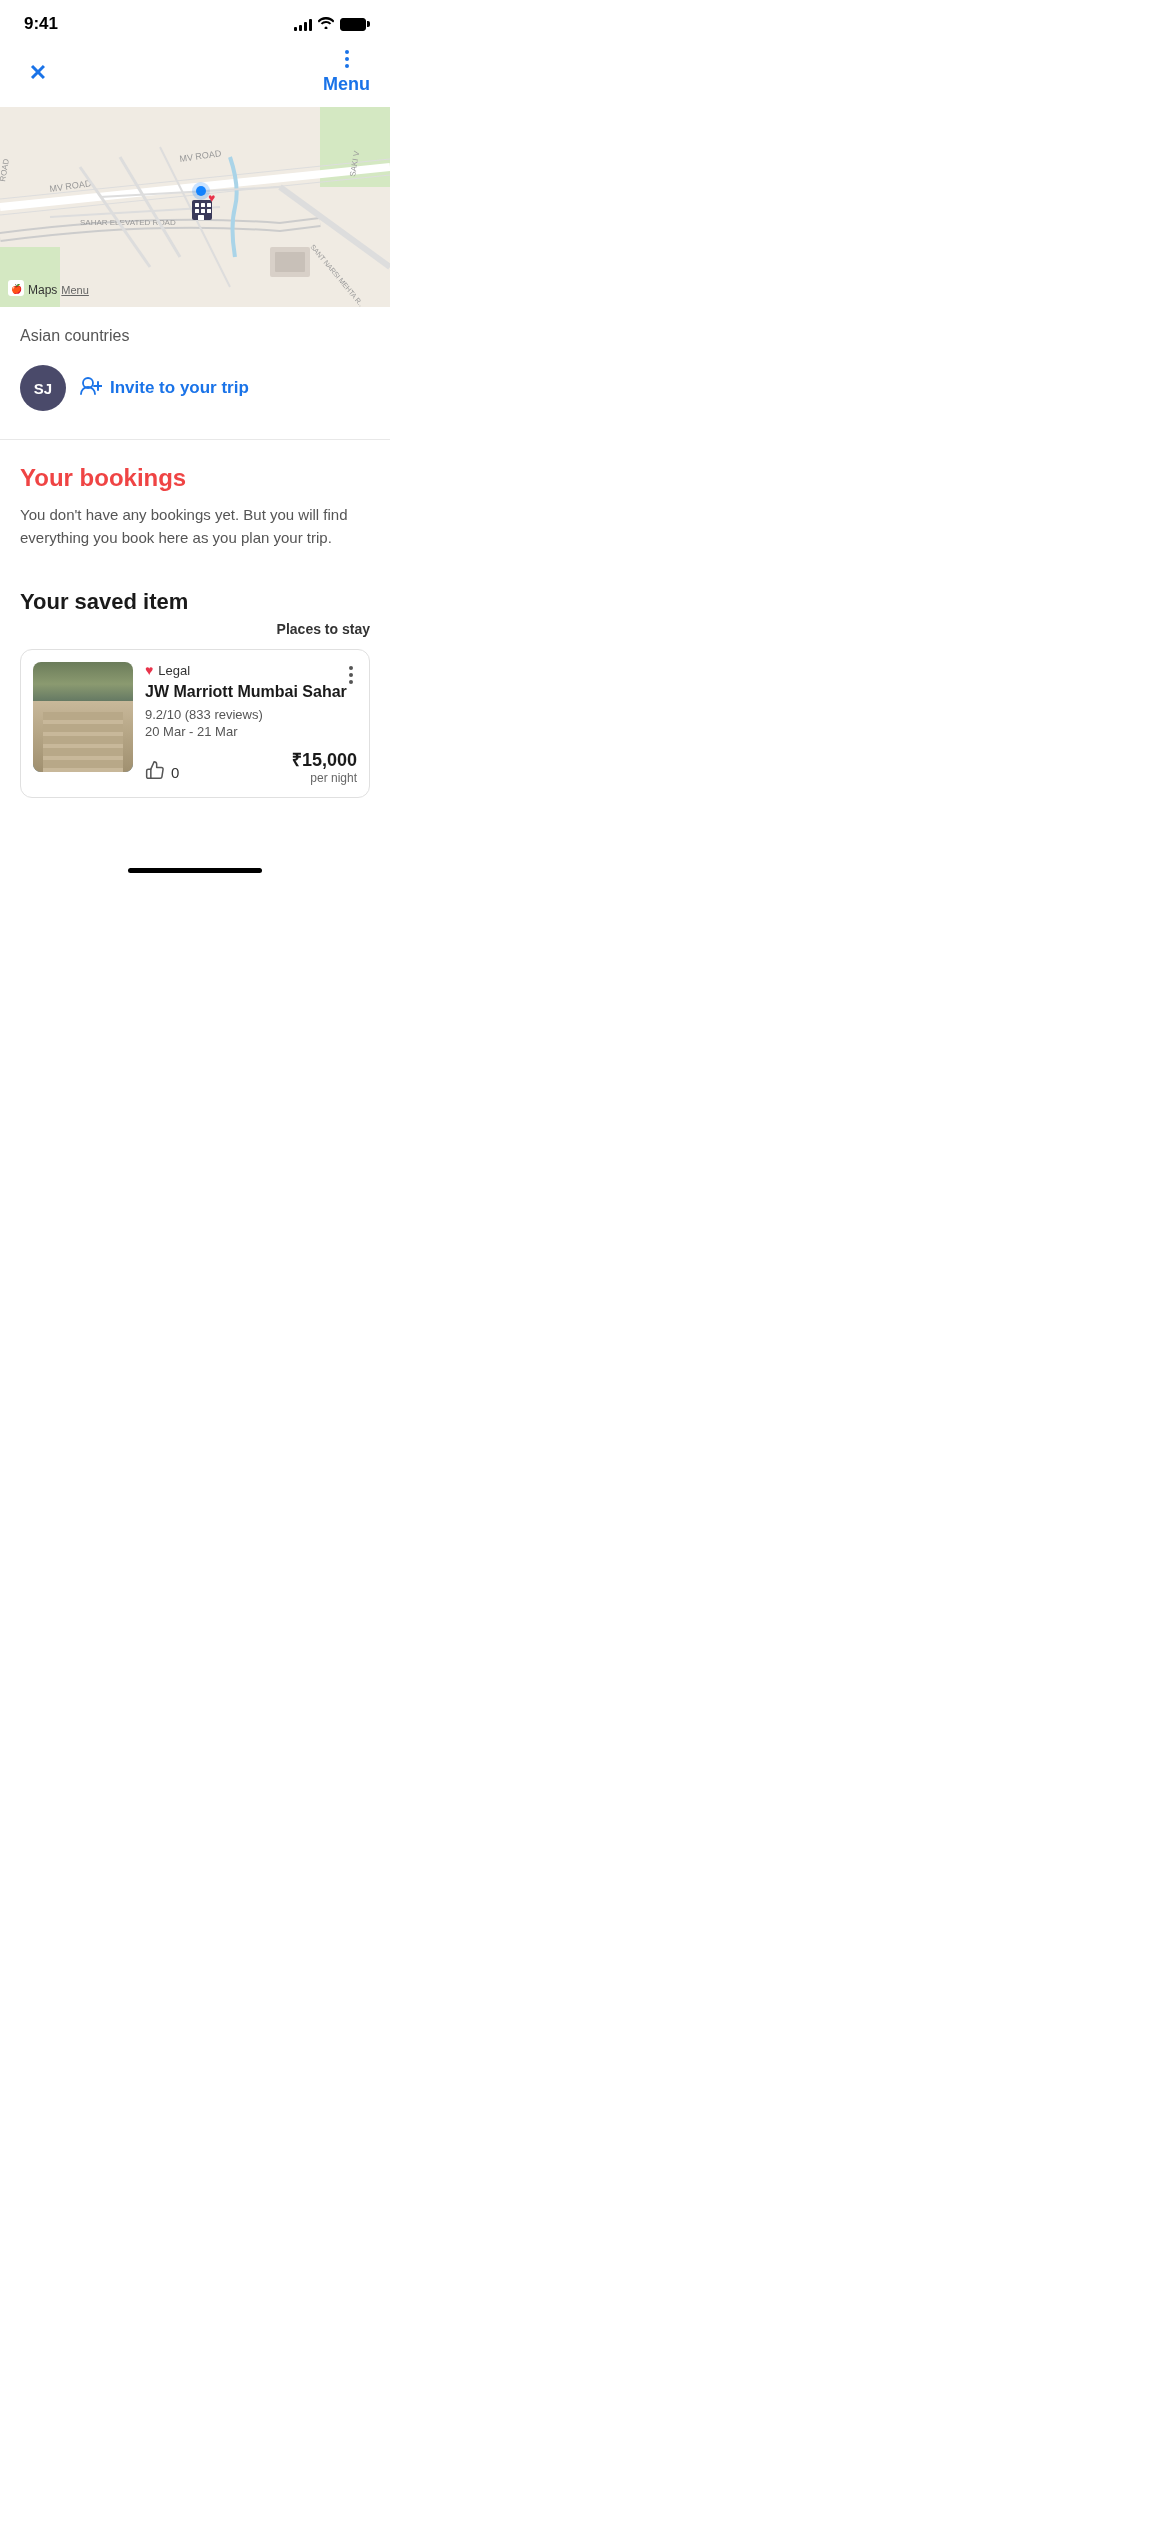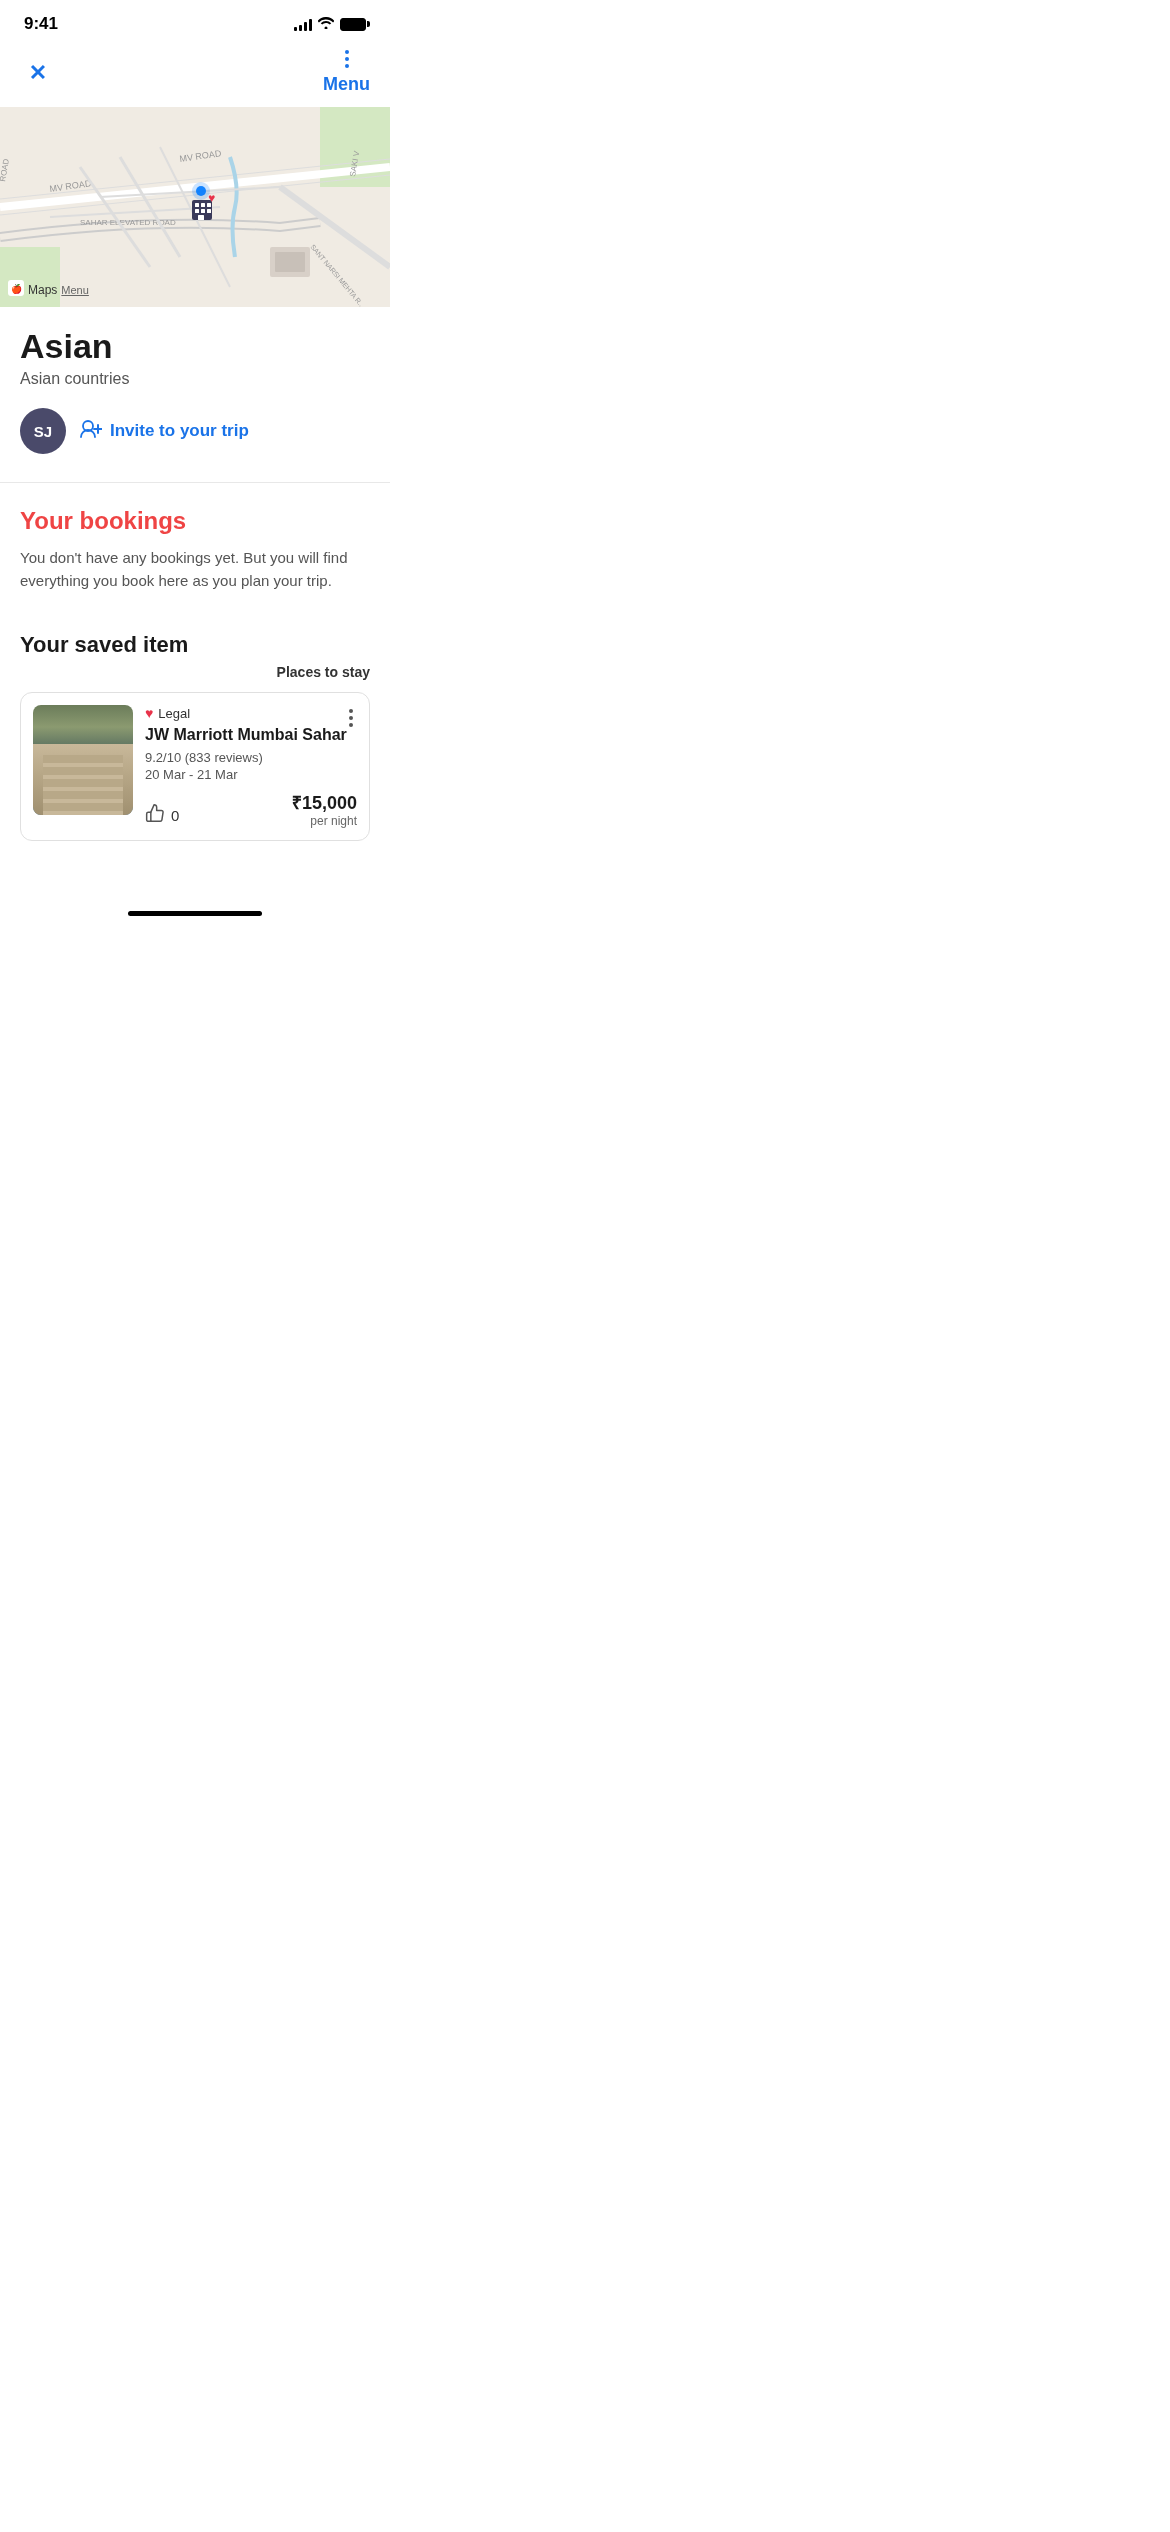--- a/index.html
+++ b/index.html
@@ -485,21 +485,20 @@
           <text x="3" y="12" font-size="9" fill="#333">🍎</text>
         </svg>
     </span>
     <span class="apple-maps-logo">Maps</span>
     <span class="legal-text">Menu</span>
   </div>
 </div>
 
 <div class="content">
 
-  <h1 class="trip-title">Asian</h1>
   <p class="trip-subtitle">Asian countries</p>
 
   <div class="invite-row">
     <div class="avatar-circle">SJ</div>
     <div class="invite-btn">
       <span class="invite-icon">
         <svg width="22" height="18" viewBox="0 0 22 18" fill="none">
           <circle cx="8" cy="6" r="5" stroke="#1a73e8" stroke-width="1.8" fill="none"></circle>
           <path d="M1 17c0-3.87 3.13-7 7-7s7 3.13 7 7" stroke="#1a73e8" stroke-width="1.8" fill="none" stroke-linecap="round"></path>
           <line x1="18" y1="5" x2="18" y2="13" stroke="#1a73e8" stroke-width="2" stroke-linecap="round"></line>

